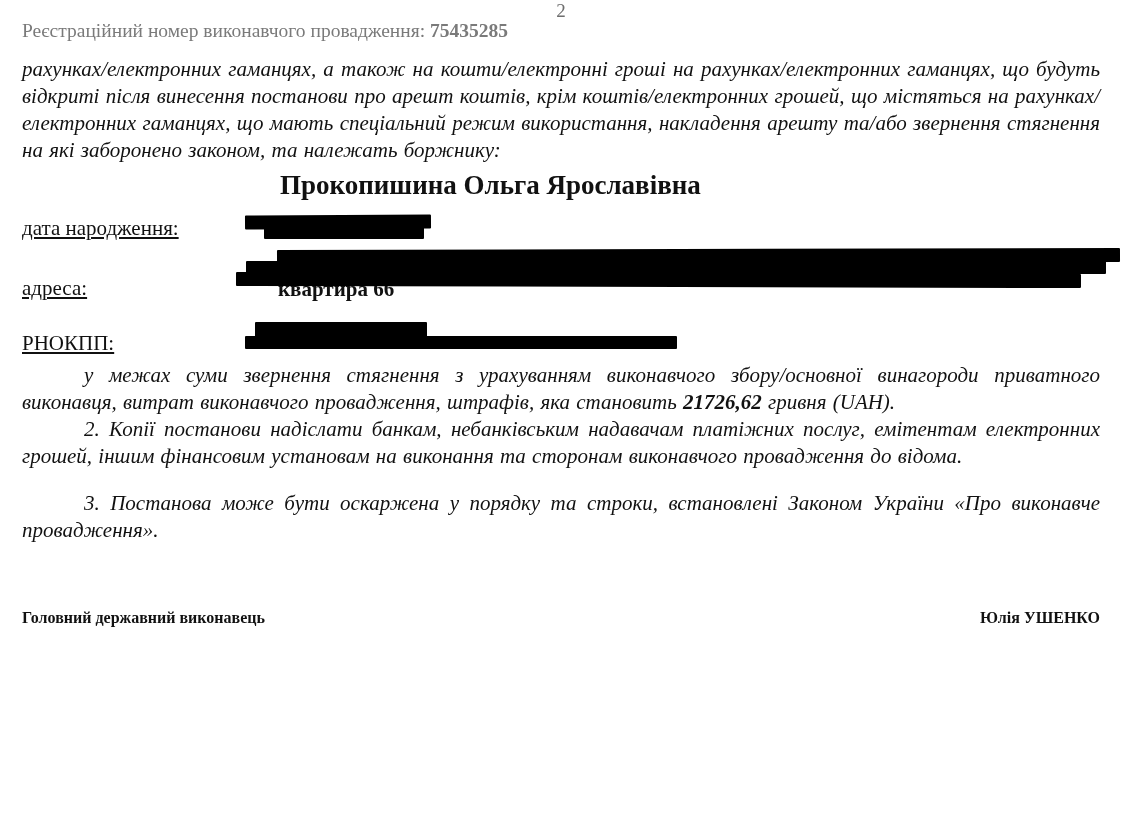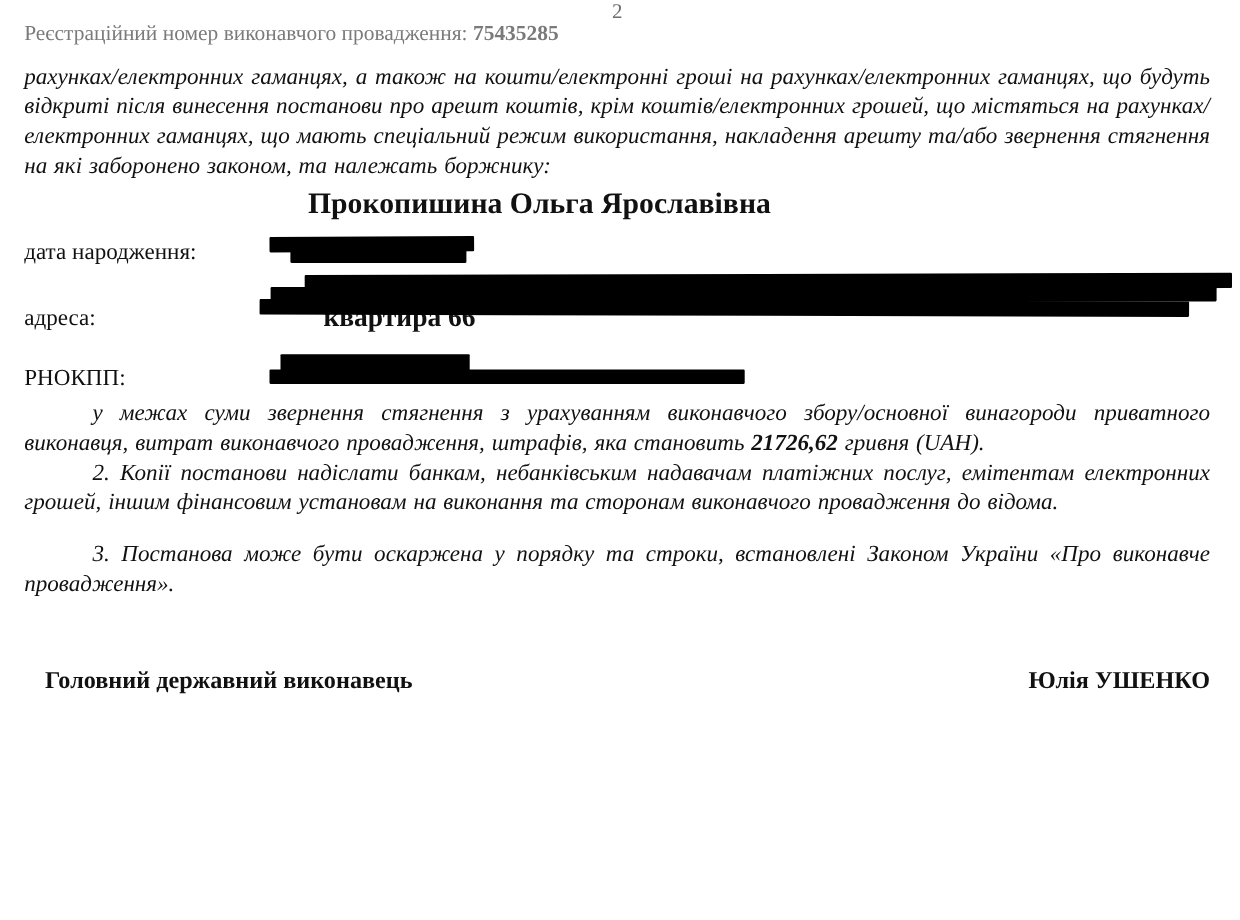--- a/index.html
+++ b/index.html
@@ -44,20 +44,21 @@
     margin-left: 258px;
     font-size: 27px;
     line-height: 27px;
     font-weight: bold;
   }
   .field-row {
     display: flex;
     align-items: flex-start;
     font-size: 21px;
     line-height: 27px;
+    text-decoration: underline;
   }
   .field-label { width: 230px; flex: 0 0 230px; }
   .redaction { position: relative; }
   .rbar {
     position: absolute;
     background: #000000;
     border-radius: 1px;
   }
   .row-dob { margin-top: 16px; height: 30px; }
   .row-addr { margin-top: 2px; height: 60px; }
@@ -66,42 +67,41 @@
   .row-rnokpp .field-label { margin-top: 10px; }
   .red-dob { width: 220px; height: 30px; }
   .red-dob .b1 { left: -7px; top: 0; width: 186px; height: 14px; transform: rotate(-0.3deg); }
   .red-dob .b2 { left: 12px; top: 11px; width: 160px; height: 13px; }
   .red-addr { width: 875px; height: 60px; }
   .red-addr .b1 { left: 25px; top: 2px; width: 843px; height: 14px; transform: rotate(-0.15deg); }
   .red-addr .b2 { left: -6px; top: 14px; width: 860px; height: 13px; }
   .red-addr .b3 { left: -16px; top: 26px; width: 845px; height: 14px; transform: rotate(0.15deg); }
   .red-addr .fragment {
     position: absolute;
-    left: 42px;
+    left: 26px;
     top: 30px;
     font-weight: bold;
-    font-size: 25px;
+    font-size: 21px;
     line-height: 24px;
     white-space: nowrap;
   }
   .red-rnokpp { width: 460px; height: 40px; }
   .red-rnokpp .b1 { left: 3px; top: 2px; width: 172px; height: 17px; }
   .red-rnokpp .b2 { left: -7px; top: 16px; width: 432px; height: 13px; }
   .para.amount-para { }
   .para.clause2 { margin-top: 0; }
   .para.clause3 { margin-top: 20px; }
   .signature-row {
     margin-top: 60px;
     display: flex;
     justify-content: space-between;
     align-items: flex-end;
-    font-size: 22px;
+    font-size: 16px;
     line-height: 27px;
     font-weight: bold;
-    margin-left: 19px;
   }
 </style>
 </head>
 <body>
 
 <div class="page">
 
   <div class="page-number">2</div>
 
   <div class="reg-line">

